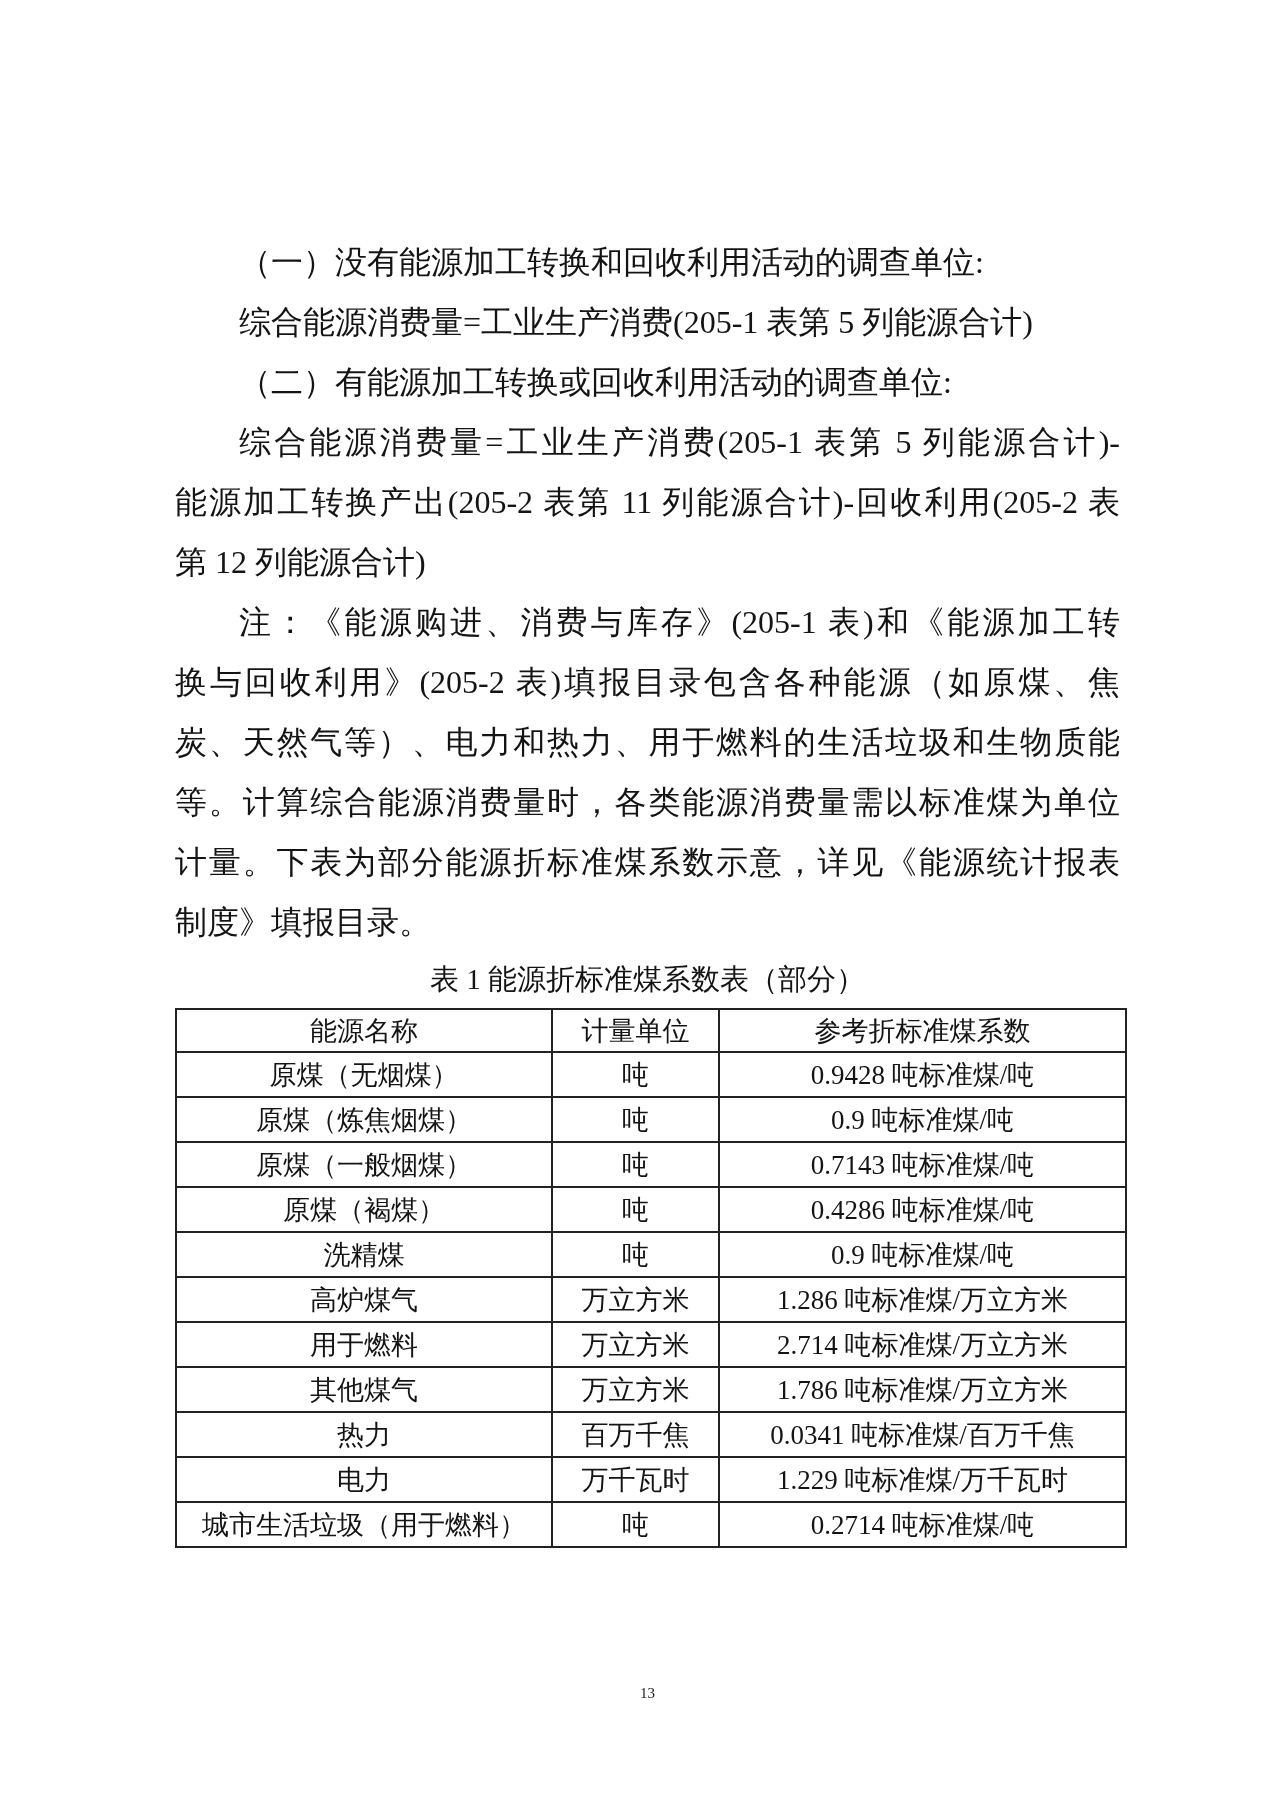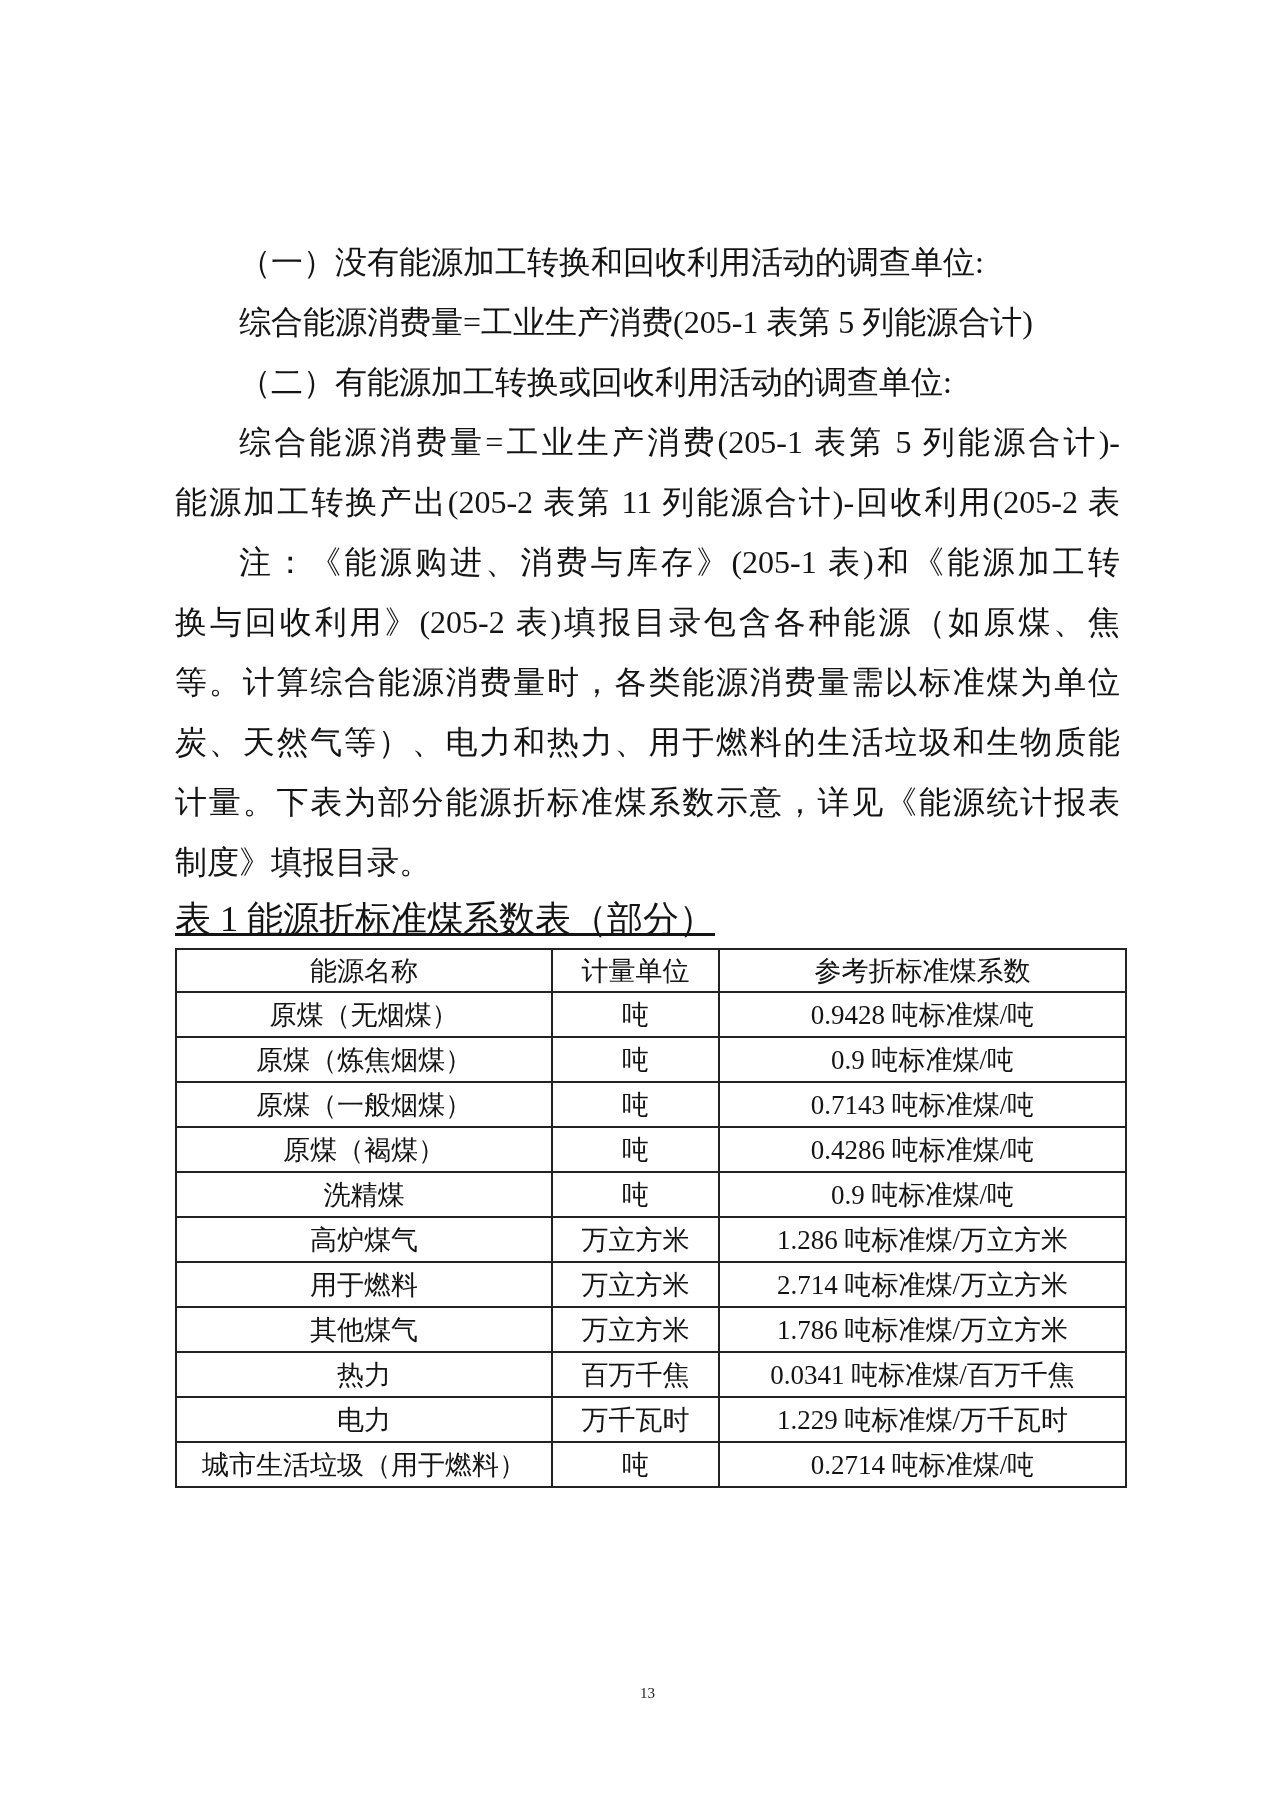--- a/index.html
+++ b/index.html
@@ -26,26 +26,25 @@
     text-align: left;
   }
   .line.first { text-indent: 2em; }
   .line.just {
     white-space: normal;
     text-align: justify;
     text-align-last: justify;
     font-family: Liberation Serif, serif;
   }
   .table-title {
-    font-size: 36px;
+    font-size: 29px;
     line-height: 54px;
     height: 54px;
-    text-align: left;
+    text-align: center;
     margin: 0;
-    text-decoration: underline;
   }
   table.coef {
     border-collapse: collapse;
     table-layout: fixed;
     width: 950px;
     margin-top: 2px;
   }
   table.coef th, table.coef td {
     border: 2px solid #232323;
     text-align: center;
@@ -79,26 +78,27 @@
       </div>
       <div class="para">
         <div class="line first">综合能源消费量=工业生产消费(205-1 表第 5 列能源合计)</div>
       </div>
       <div class="para">
         <div class="line first">（二）有能源加工转换或回收利用活动的调查单位:</div>
       </div>
       <div class="para">
         <div class="line first just">综合能源消费量=工业生产消费(205-1 表第 5 列能源合计)-</div>
         <div class="line just">能源加工转换产出(205-2 表第 11 列能源合计)-回收利用(205-2 表</div>
+        <div class="line">第 12 列能源合计)</div>
       </div>
       <div class="para">
         <div class="line first just">注：《能源购进、消费与库存》(205-1 表)和《能源加工转</div>
         <div class="line just">换与回收利用》(205-2 表)填报目录包含各种能源（如原煤、焦</div>
+        <div class="line just">炭、天然气等）、电力和热力、用于燃料的生活垃圾和生物质能</div>
         <div class="line just">等。计算综合能源消费量时，各类能源消费量需以标准煤为单位</div>
-        <div class="line just">炭、天然气等）、电力和热力、用于燃料的生活垃圾和生物质能</div>
         <div class="line just">计量。下表为部分能源折标准煤系数示意，详见《能源统计报表</div>
         <div class="line">制度》填报目录。</div>
       </div>
     </div>
 
   <div class="table-title">表 1  能源折标准煤系数表（部分）</div>
 
   <table class="coef">
     <colgroup>
       <col style="width:376px">

